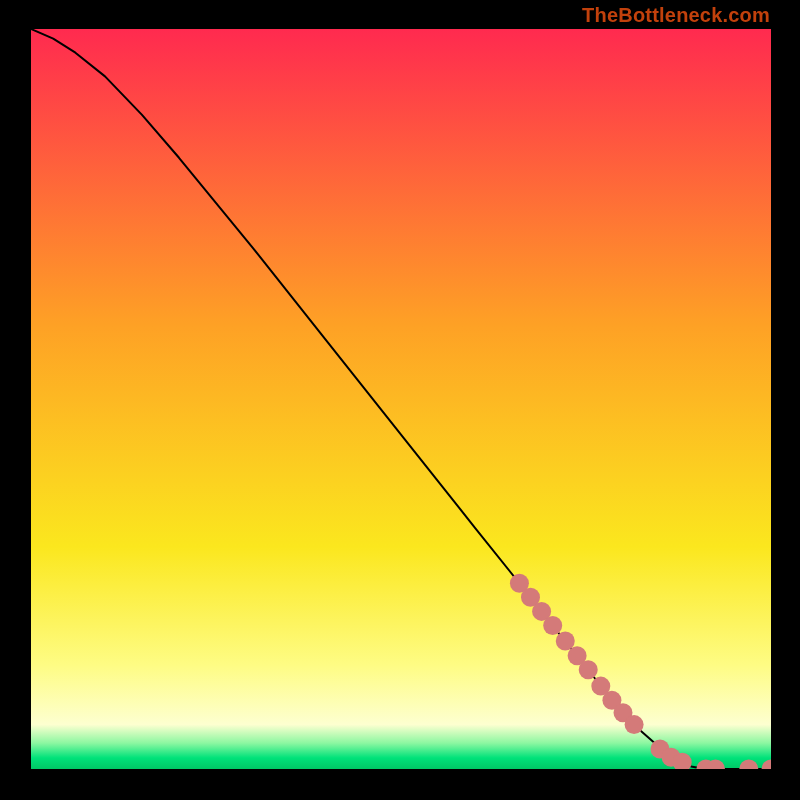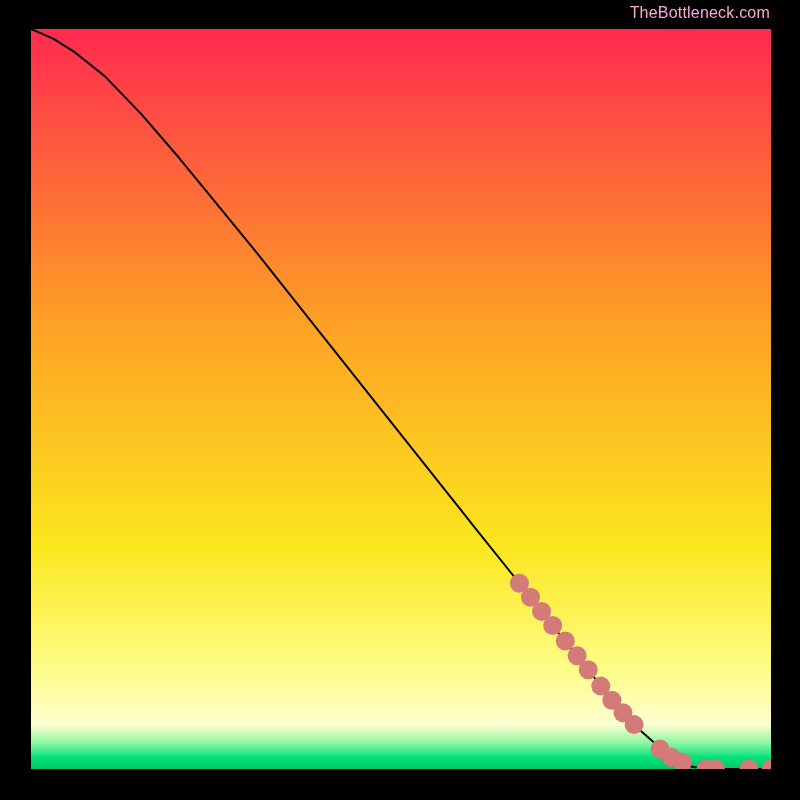--- a/index.html
+++ b/index.html
@@ -27,23 +27,23 @@
   }
   .plot-area svg {
     display: block;
     width: 740px;
     height: 740px;
   }
   .watermark {
     position: absolute;
     top: 4px;
     right: 30px;
-    font-size: 16px;
-    font-weight: 400;
-    color: #f9a8d4;
+    font-size: 20px;
+    font-weight: 700;
+    color: #c2410c;
     letter-spacing: 0.2px;
     font-family: Arial, Helvetica, sans-serif;
   }
 </style>
 </head>
 <body>
 
 <div class="wrap">
   <div class="watermark">TheBottleneck.com</div>
 

